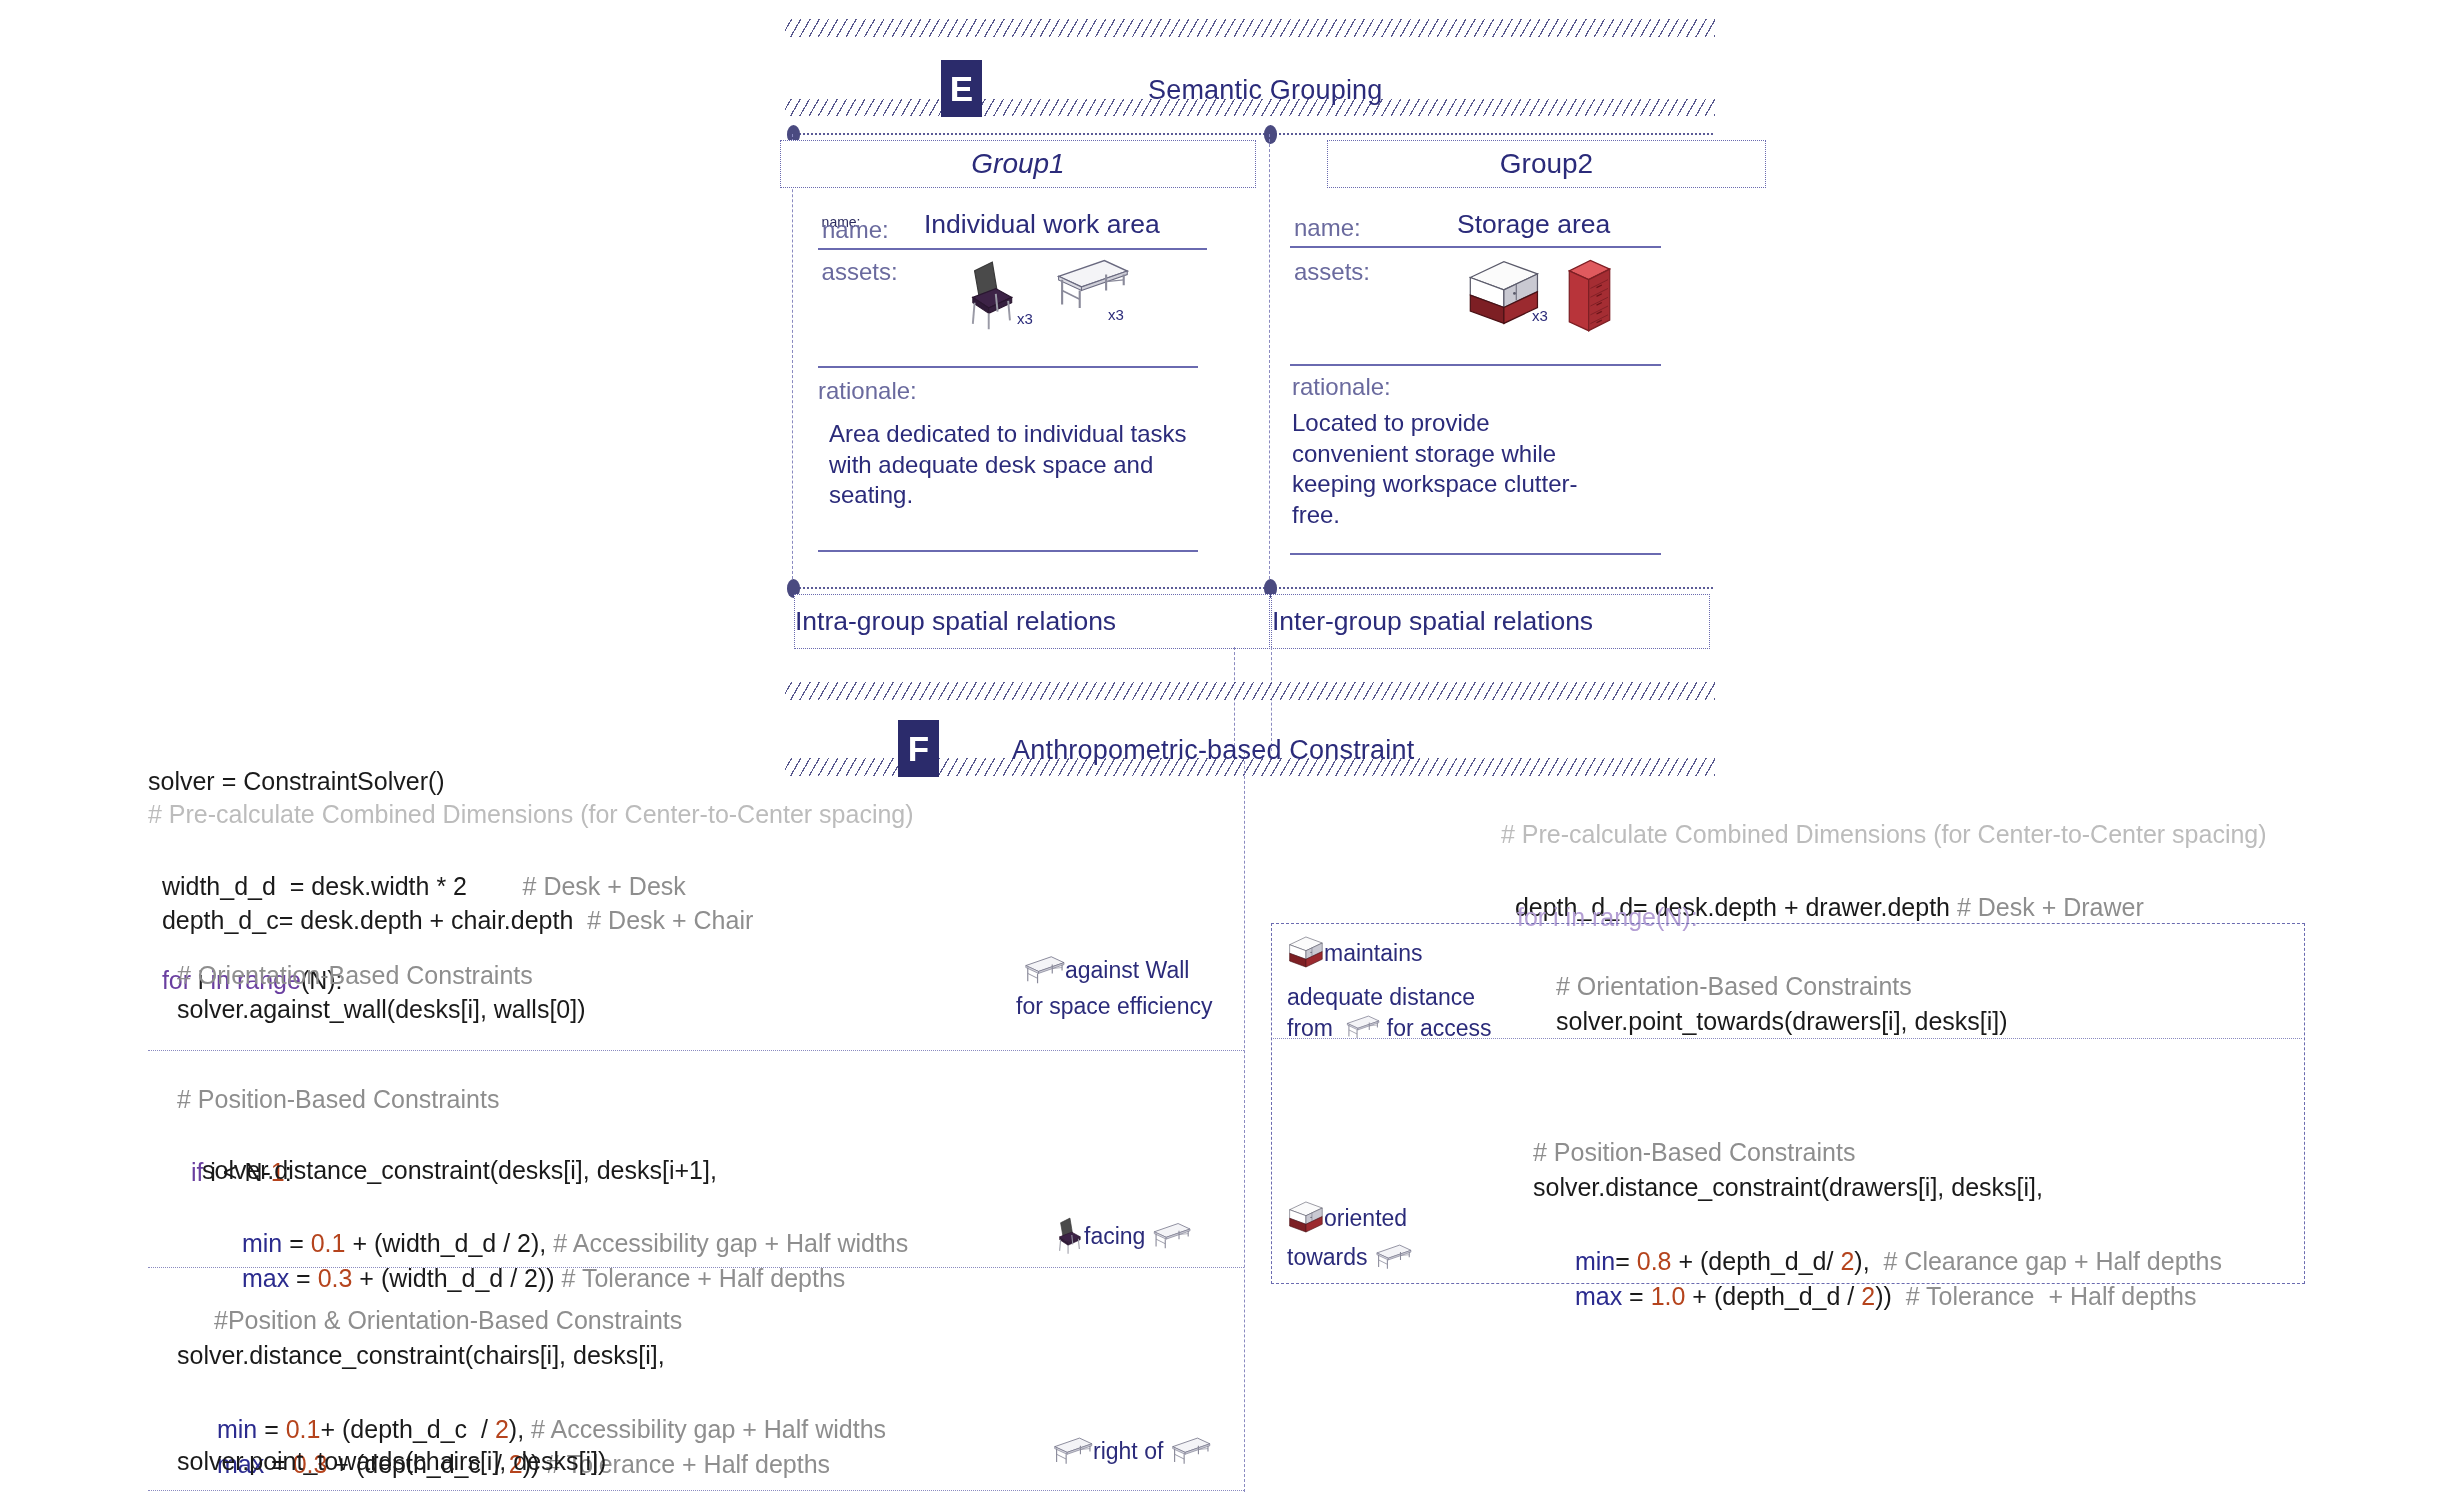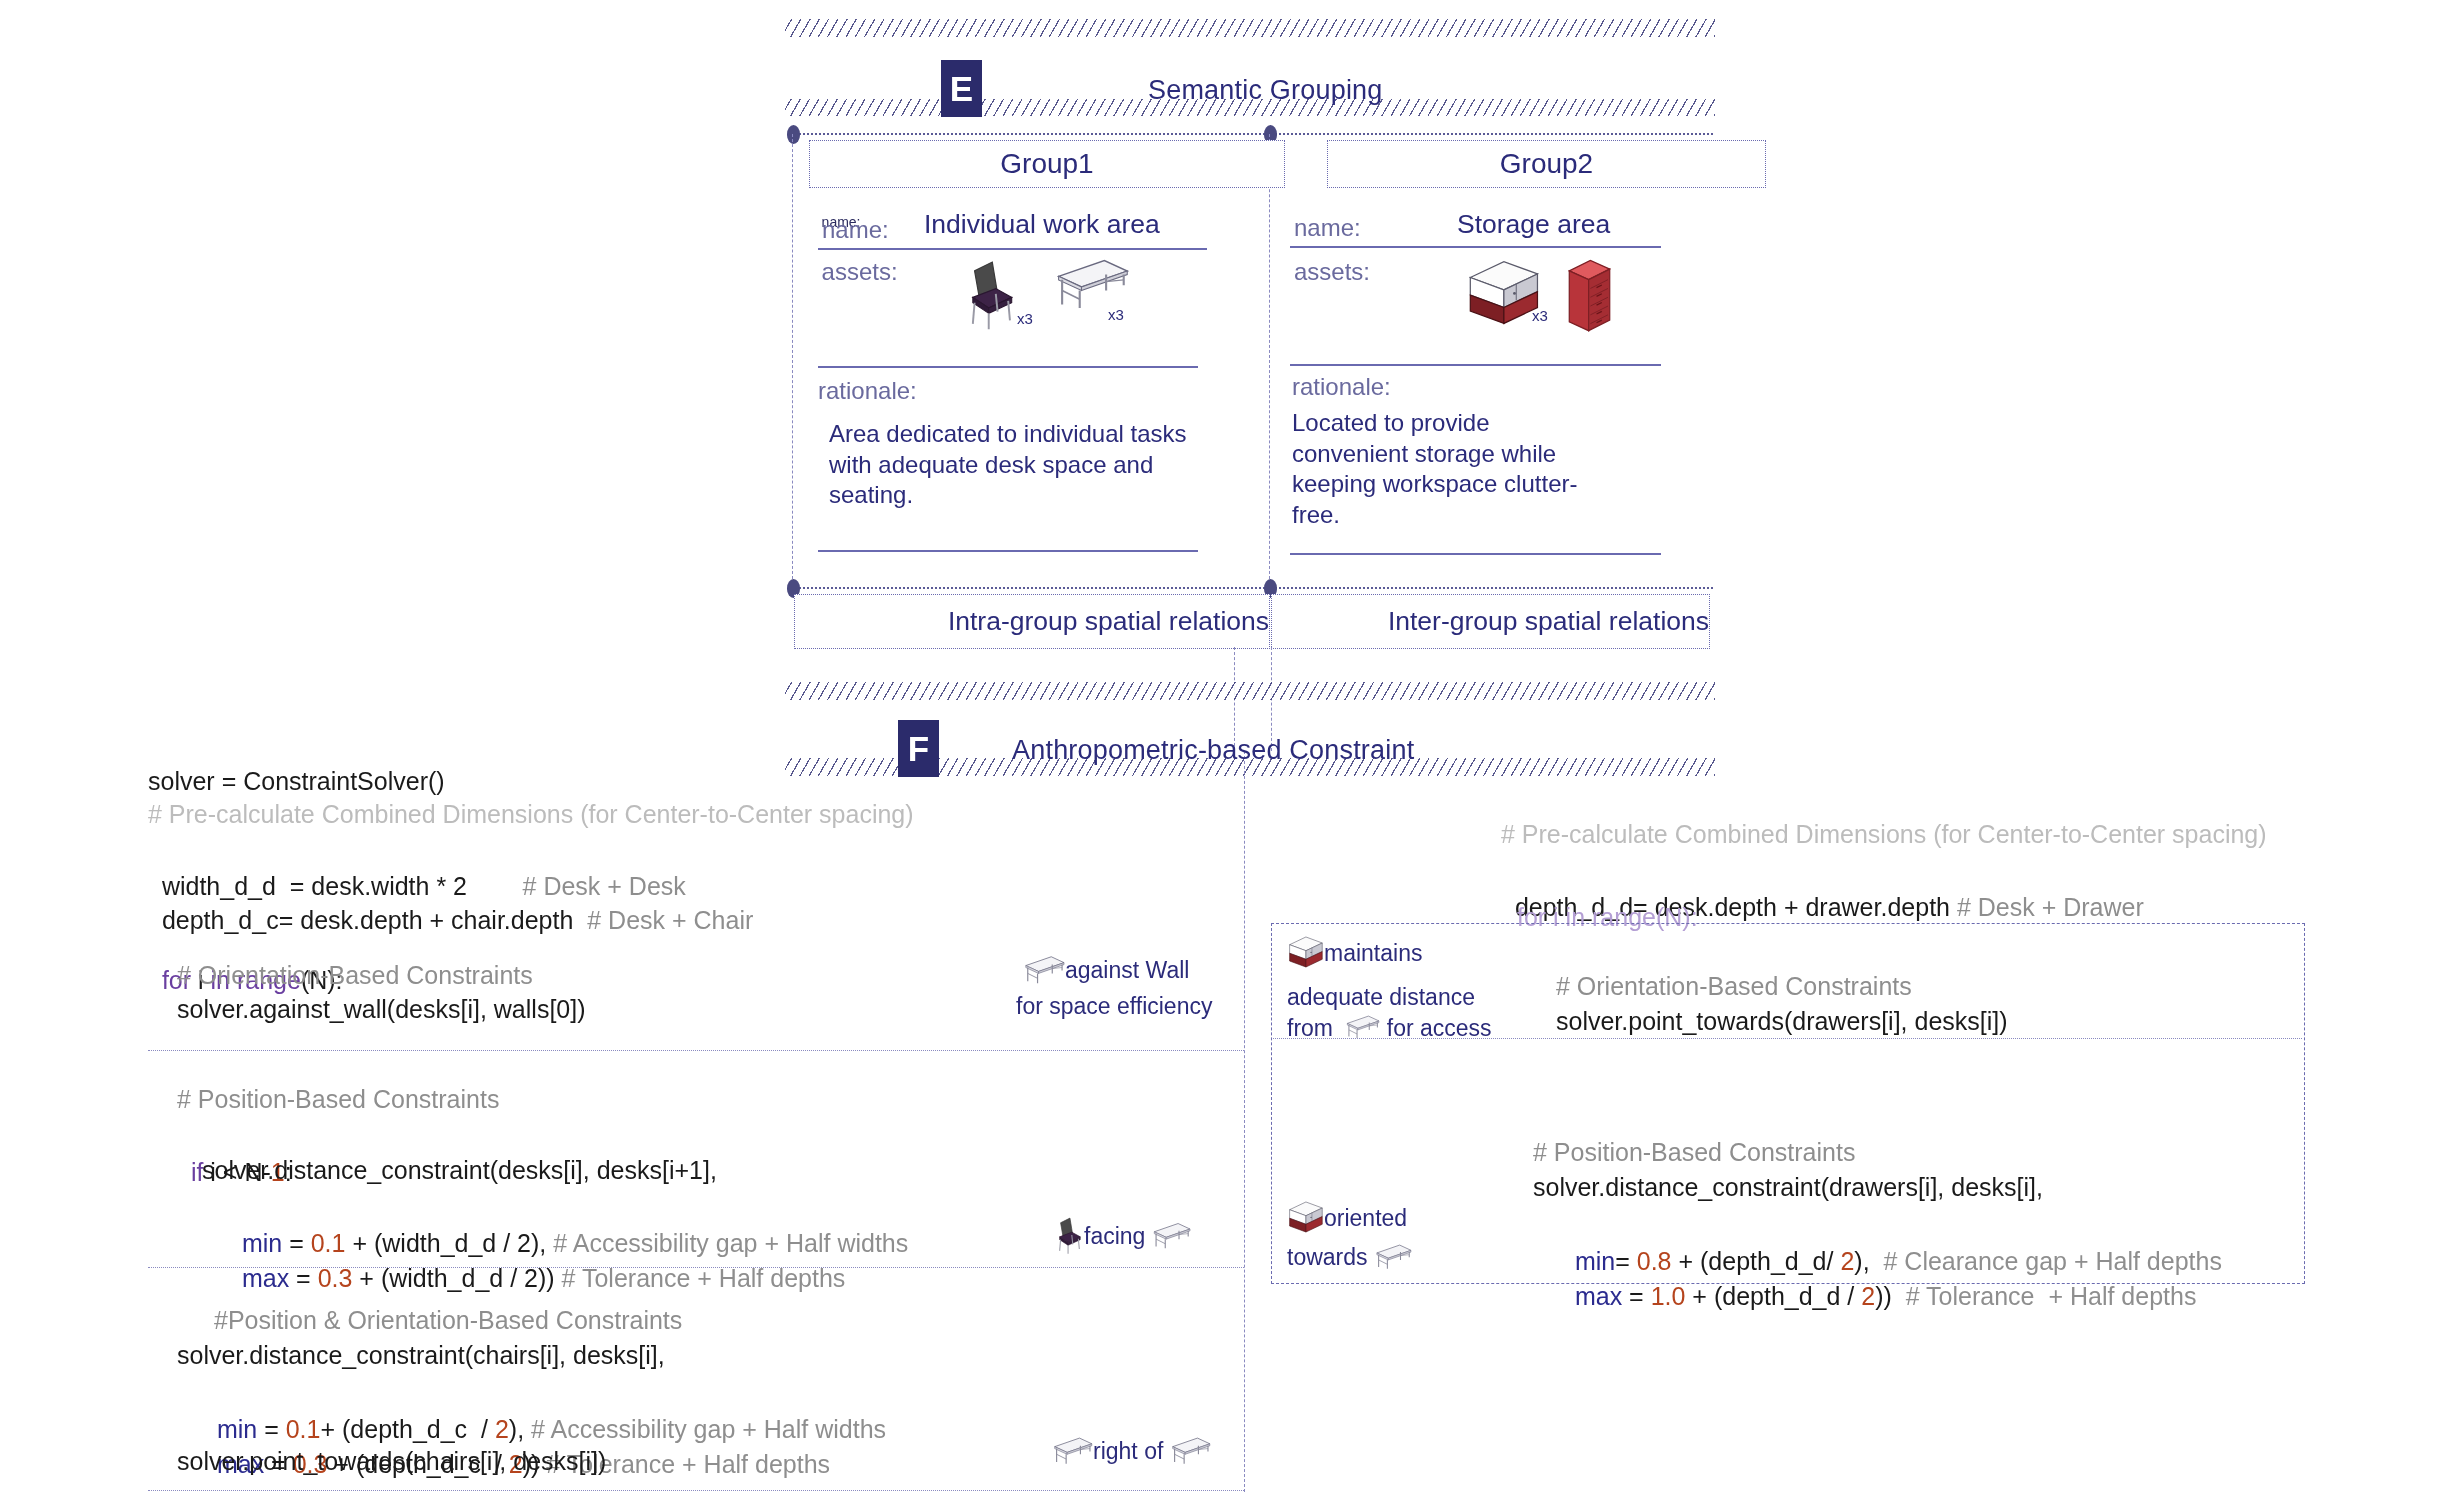--- a/index.html
+++ b/index.html
@@ -48,21 +48,21 @@
     font-size:28px;color:#2b2b7a;
   }
   .grp-body{position:absolute;}
   .fld-label{font-size:24px;color:#6a6a9e;white-space:nowrap;}
   .fld-val{font-size:26.5px;color:#2b2b7a;white-space:nowrap;}
   .uline{border-bottom:2.2px solid #6a6ab0;}
   .rat-text{font-size:24px;color:#2b2b7a;line-height:1.28;}
 
   .relbox{
     position:absolute;border:1.8px dotted #6b6bb0;background:#fff;
-    display:flex;align-items:center;justify-content:flex-end;
+    display:flex;align-items:center;justify-content:flex-start;
     font-size:26.5px;color:#2b2b7a;white-space:nowrap;
   }
 
   
   .code{
     position:absolute;font-family:"Liberation Sans", sans-serif;
     font-size:25px;line-height:1.52;color:#1a1a1a;white-space:pre;
   }
   .cm{color:#8e8e8e;}            
   .cm-lite{color:#bcbcbc;}       
@@ -146,21 +146,21 @@
   <div class="sec-title abs" style="left:322px;top:23px;">Semantic Grouping</div>
 </div>
 
 <div class="rail" style="left:792px;top:133px;width:921px;"></div>
 <div class="node-dot" style="left:787px;top:125px;"></div>
 <div class="node-dot" style="left:1264px;top:125px;"></div>
 
 <div class="vdash" style="left:792px;top:134px;height:445px;"></div>
 <div class="vdash" style="left:1269px;top:134px;height:445px;"></div>
 
-<div class="grp-head" style="left:809px;top:140px;width:474px;height:46px;">
+<div class="grp-head" style="left:780px;top:140px;width:474px;height:46px;font-style:italic;">
   <span>Group1</span>
 </div>
 
 <div class="grp-body" style="left:811px;top:200px;width:398px;">
   <div class="abs" style="left:10.6px;top:14px;">name:</div>
   <div class="abs fld-val" style="left:113px;top:8.8px;">Individual work area</div>
   <div class="abs uline" style="left:7px;top:48px;width:389px;height:0;"></div>
 
   <div class="abs fld-label" style="left:10.6px;top:58px;">assets:</div>
 </div>

